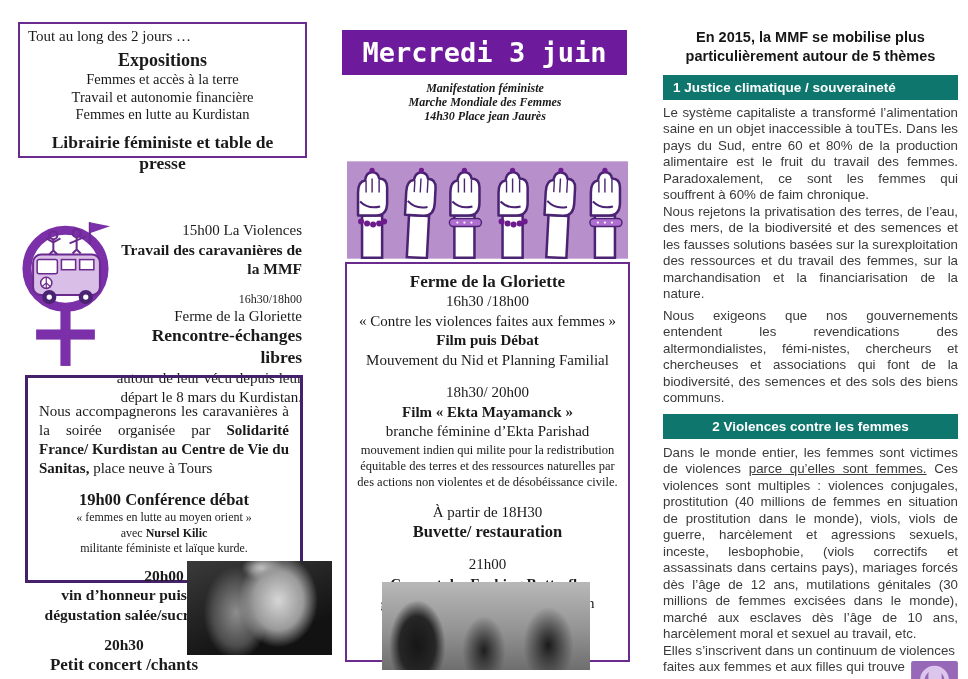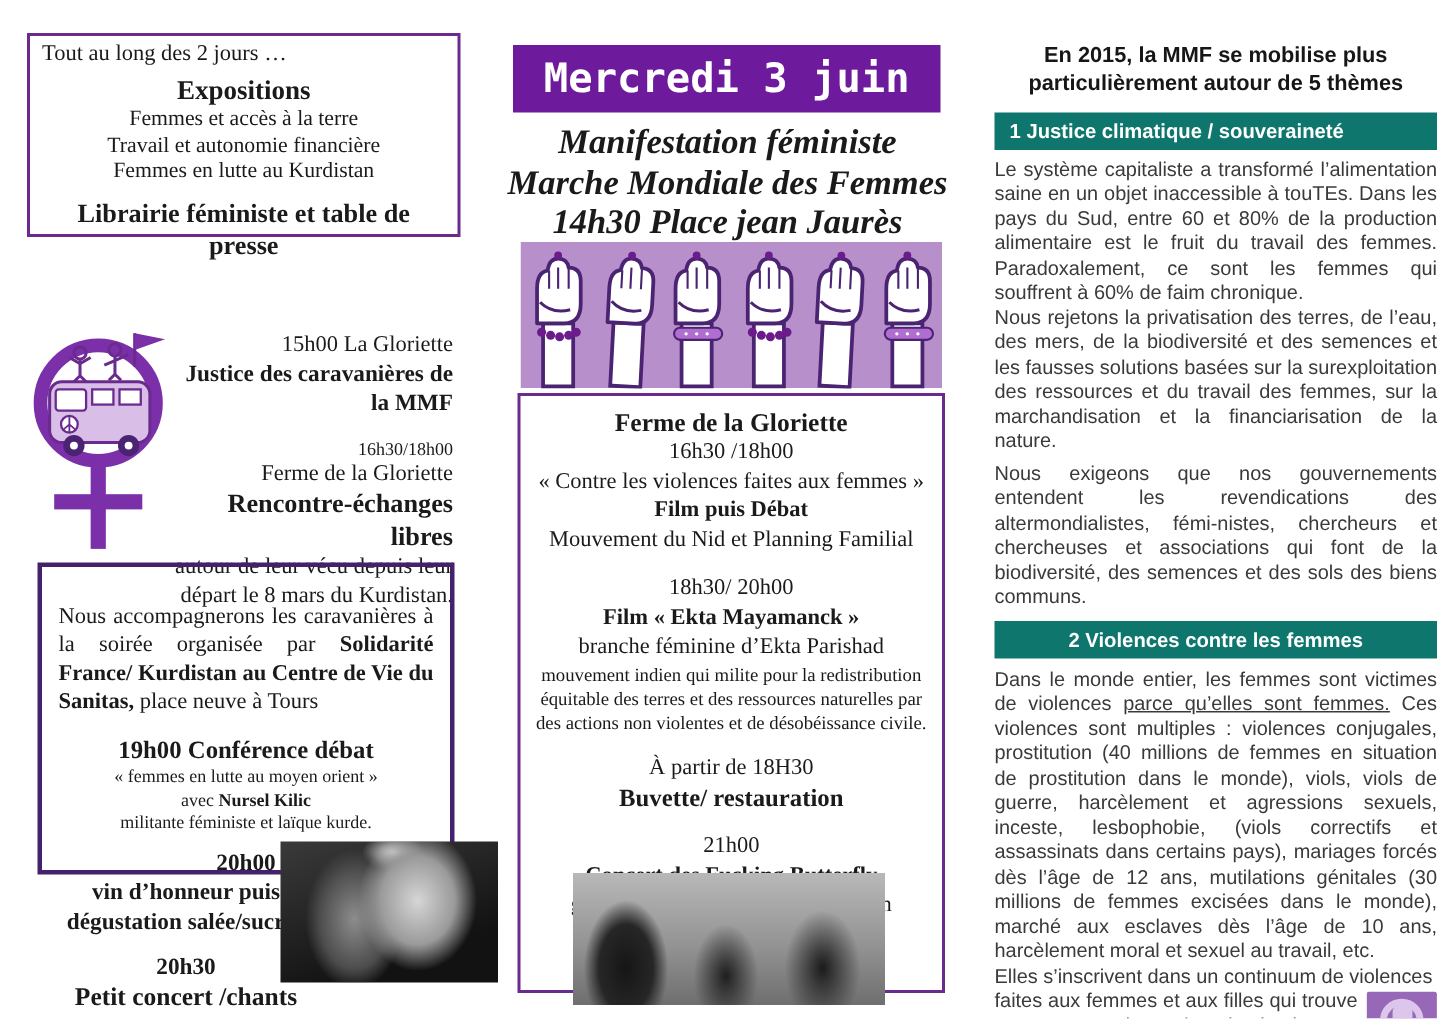--- a/index.html
+++ b/index.html
@@ -47,21 +47,21 @@
       linear-gradient(160deg,#3a3a3a,#121212 75%);}
   .photo-band{left:382px;top:582px;width:208px;height:88px;
     background:
       radial-gradient(36px 58px at 17% 72%, #161616 0%, #262626 50%, rgba(0,0,0,0) 78%),
       radial-gradient(30px 48px at 49% 78%, #1e1e1e 0%, rgba(0,0,0,0) 72%),
       radial-gradient(34px 52px at 80% 72%, #1a1a1a 0%, rgba(0,0,0,0) 74%),
       linear-gradient(180deg,#b8b8b8 0%, #939393 55%, #6e6e6e 100%);}
 
   
   .mid-subtitle{left:333px;top:82px;width:304px;text-align:center;
-                font-weight:bold;font-style:italic;font-size:23px;line-height:1.16;}
+                font-weight:bold;font-style:italic;font-size:12px;line-height:1.16;}
   .fists{left:347px;top:161px;width:281px;height:98px;}
   .mid-box{left:345px;top:262px;width:285px;height:400px;border:2px solid #6B2A8E;
            text-align:center;padding:6px 10px;}
   .mb-title{font-weight:bold;font-size:17px;margin-top:2px;}
   .mb-line{font-size:15px;line-height:1.3;}
   .mb-bold{font-weight:bold;}
   .mb-small{font-size:12.5px;line-height:1.28;}
   .mb-gap{height:13px;}
   .mb-big{font-weight:bold;font-size:16.5px;}
 
@@ -113,22 +113,22 @@
       <circle cx="40" cy="23" r="4" fill="none" stroke="#6B2A8E" stroke-width="2"></circle>
       <path d="M40,27 L40,38 M40,30 L33,26 M40,30 L47,26 M40,38 L36,42 M40,38 L44,42" stroke="#6B2A8E" stroke-width="2" fill="none"></path>
       <circle cx="63" cy="21" r="4" fill="none" stroke="#6B2A8E" stroke-width="2"></circle>
       <path d="M63,25 L63,37 M63,28 L56,31 M63,28 L72,24 M63,37 L59,41 M63,37 L67,41" stroke="#6B2A8E" stroke-width="2" fill="none"></path>
       <path d="M76,32 L76,10" stroke="#6B2A8E" stroke-width="2"></path>
       <polygon points="76,10 96,14 76,21" fill="#7B2FA8"></polygon>
     </svg>
   </div>
 
   <div class="abs left-schedule">
-    <div>15h00 La Gloriette</div>
-    <div class="ls-bold">Justice des caravanières  de la MMF</div>
+    <div>15h00 La Violences</div>
+    <div class="ls-bold">Travail des caravanières  de la MMF</div>
     <div class="ls-gap"></div>
     <div class="ls-time">16h30/18h00</div>
     <div>Ferme de la Gloriette</div>
     <div class="ls-big">Rencontre-échanges libres</div>
     <div>autour de leur vécu depuis leur départ le 8 mars du Kurdistan.</div>
   </div>
 
   <div class="abs left-box">
     <p class="lb-para"><span>Nous accompagnerons les caravanières à la soirée organisée par </span><b>Solidarité France/ Kurdistan  au Centre de Vie du Sanitas,</b><span> place neuve à Tours</span></p>
     <div class="lb-center lb-conf-title">19h00 Conférence débat</div>

